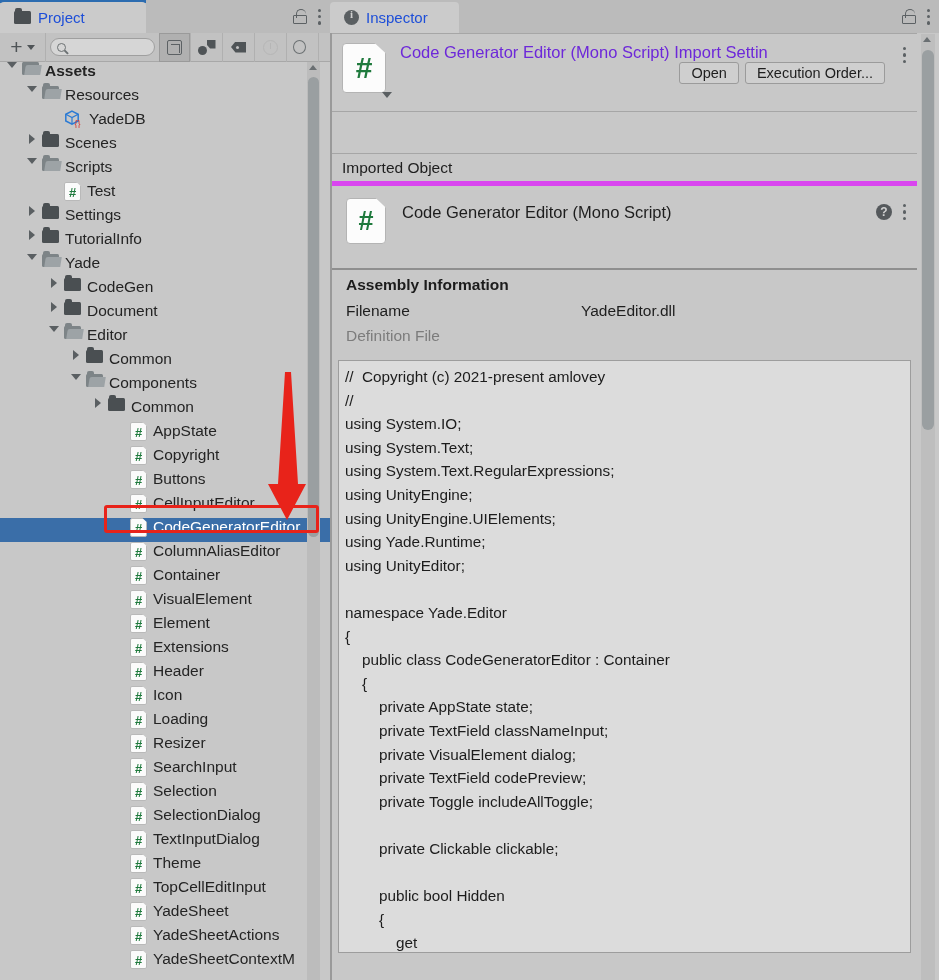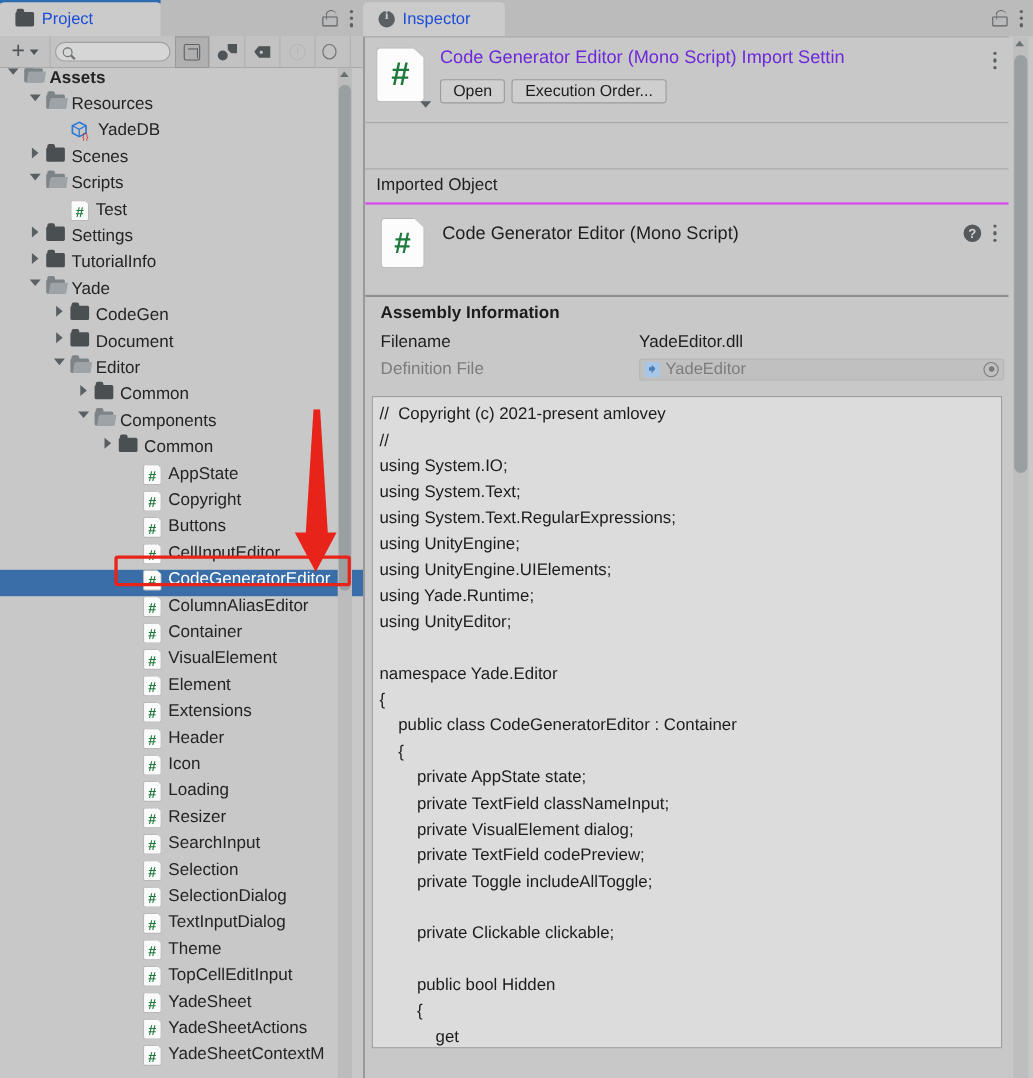--- a/index.html
+++ b/index.html
@@ -290,21 +290,21 @@
   .btn {
     height: 22px; padding: 0 11px; background: #cfcfcf;
     border: 1px solid #9b9b9b; border-radius: 3px;
     font-family: "Liberation Sans", sans-serif; font-size: 14.5px;
     color: #1e1e1e; cursor: pointer; white-space: nowrap;
   }
 
   .insp-blank { height: 42px; border-bottom: 1px solid #a6a6a6; }
   .insp-sect-title {
     height: 32px; display: flex; align-items: center; padding-left: 10px;
-    font-size: 15.5px; color: #1e1e1e; border-bottom: 2px solid #d946ef;
+    font-size: 15.5px; color: #1e1e1e; border-bottom: 5px solid #d946ef;
   }
   .imported-row {
     position: relative; height: 84px; padding: 12px 10px 0 14px;
     border-bottom: 2px solid #8f8f8f;
   }
   .ico-help {
     width: 16px; height: 16px; border-radius: 50%; background: #55595c;
     position: relative; flex: none; cursor: pointer;
   }
   .ico-help::after {
@@ -818,21 +818,21 @@
         <div style="display:flex; align-items:flex-start; gap:14px;">
           <div class="ico-cs-big">
             <span class="pg"></span>
               <span class="hash">#</span>
             <span class="asset-caret"></span>
           </div>
           <div style="flex:1; min-width:0;">
             <div style="display:flex; align-items:flex-start;">
               <div class="insp-title">Code Generator Editor (Mono Script) Import Settin</div>
             </div>
-            <div style="display:flex; gap:6px; margin-top:10px; padding-right:4px;">
+            <div style="display:flex; justify-content:flex-end; gap:6px; padding-right:4px;">
               <button class="btn">Open</button>
               <button class="btn">Execution Order...</button>
             </div>
           </div>
           <span class="ico-kebab" style="margin-top:4px;">
               <i></i>
               <i></i>
               <i></i>
             </span>
         </div>
@@ -865,25 +865,20 @@
       <div class="asm-block">
         <div class="asm-title">Assembly Information</div>
 
         <div class="asm-row">
           <span class="lbl">Filename</span>
           <span>YadeEditor.dll</span>
         </div>
 
         <div class="asm-row dim">
           <span class="lbl">Definition File</span>
-          <span class="objfield">
-            <span class="ico-asmdef"></span>
-            <span class="txt">YadeEditor</span>
-            <span class="ico-target"></span>
-          </span>
         </div>
       </div>
 
       <div class="code-box">
         <pre>//  Copyright (c) 2021-present amlovey
 //
 using System.IO;
 using System.Text;
 using System.Text.RegularExpressions;
 using UnityEngine;

